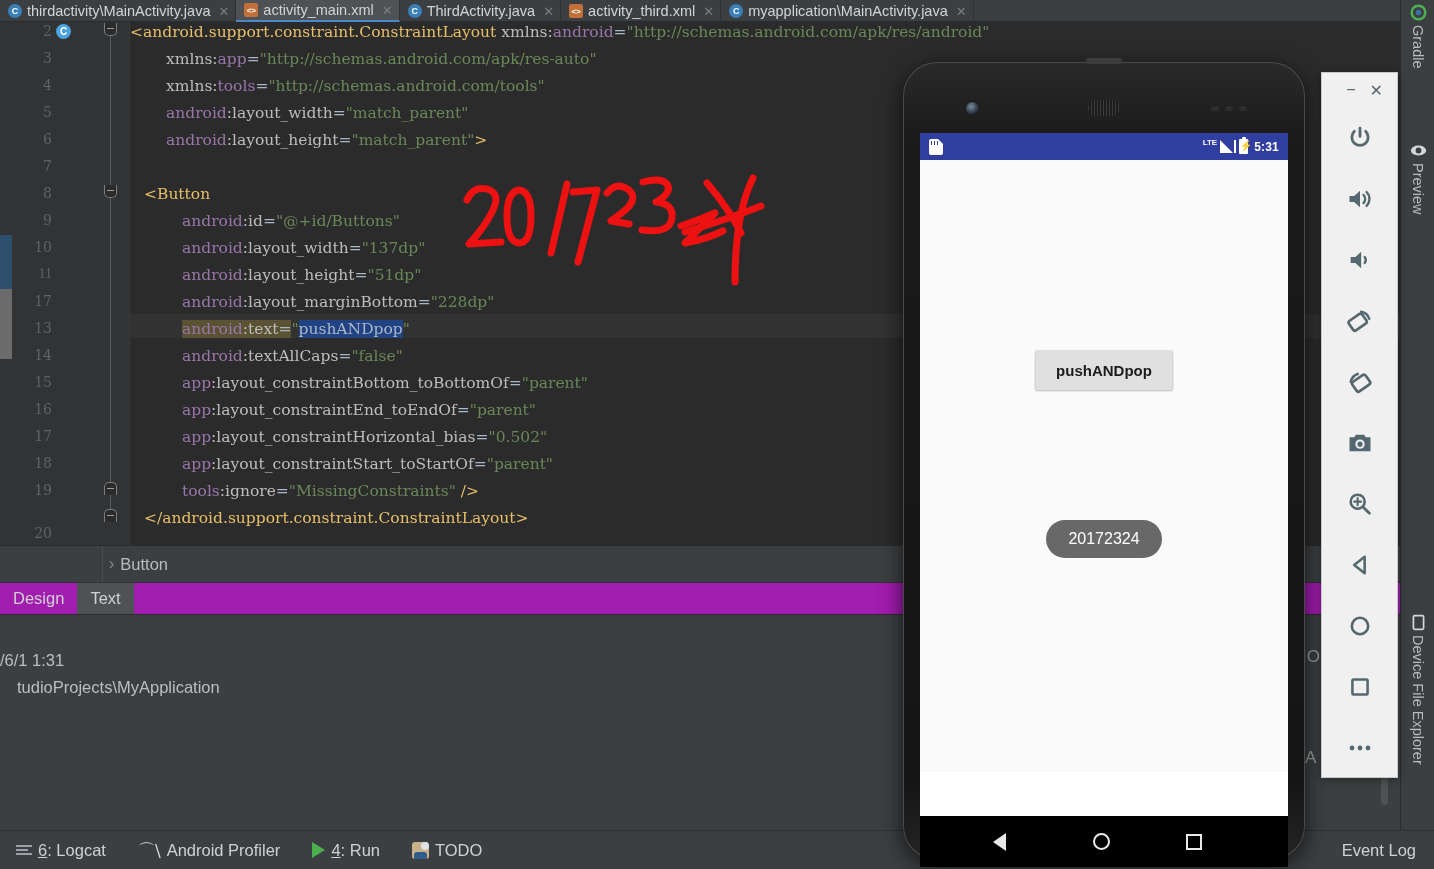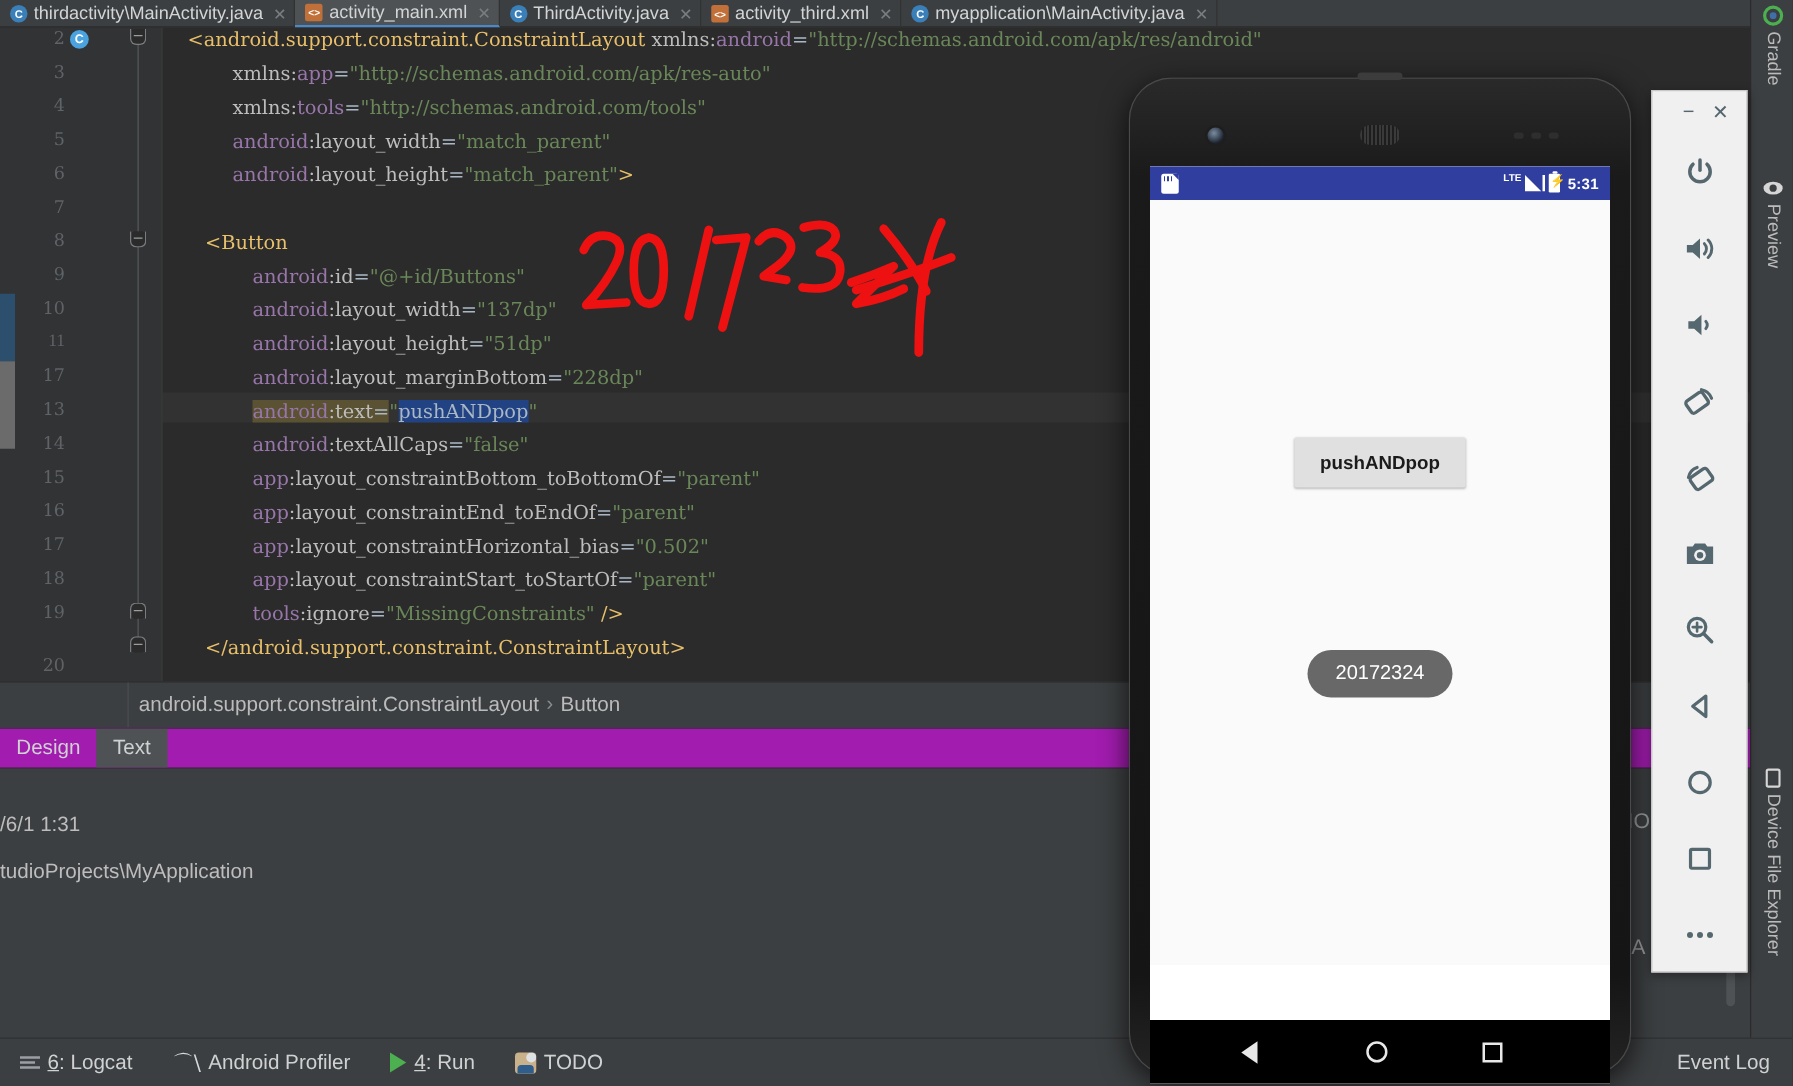--- a/index.html
+++ b/index.html
@@ -48,21 +48,21 @@
   .fold { position:absolute; left:92px; width:13px; height:13px;
           border:1px solid #7a7d7f; background:#2b2b2b; }
   .fold::before { content:''; position:absolute; left:2px; top:5px; width:7px;
                   height:1px; background:#9a9d9e; }
   .fold.down { border-radius: 0 0 5px 5px; border-top:none; }
   .fold.up   { border-radius: 5px 5px 0 0; border-bottom:none; }
   .cmark { position:absolute; left:44px; width:15px; height:15px;
            border-radius:50%; background:#4aa3df; color:#fff;
            font-size:10px; font-weight:bold; text-align:center; line-height:15px; }
 
-  .codearea { position: absolute; left: 130px; top: 0; right: 0; height: 100%; margin-left: 20px; }
+  .codearea { position: absolute; left: 130px; top: 0; right: 0; height: 100%; }
   .cline { position: absolute; left: 0; white-space: pre;
            font-family: "DejaVu Serif", serif; font-size: 15.5px; color: #a9b7c6; }
   .hl-row { position:absolute; left:130px; right:0; height:24px; background:#323232; }
   .tag  { color: #e8bf6a; }
   .attr { color: #bdbdbd; }
   .ns   { color: #9876aa; }
   .str  { color: #6a8759; }
   .punc { color: #a9b7c6; }
   .sel  { background:#214283; color:#a9b7c6; }
   .tokhl{ background:#5a5232; }
@@ -316,33 +316,32 @@
       <path d="M188 12 q18 -5 24 2 q6 8 -11 18 q18 2 16 16 q-2 16 -30 12"></path>
       <path d="M226 56 q18 -6 34 -13 q-18 18 -30 30 q22 -4 38 -12"></path>
       <path d="M252 13 q22 26 34 50"></path>
       <path d="M298 8 q-18 36 -18 104"></path>
       <path d="M230 62 q46 -14 76 -26"></path>
     </g>
   </svg>
 
   <div class="breadcrumb">
     <div class="bcspace"></div>
-    <div class="bctext">android.support.constraint.ConstraintLayout</div>
     <div class="sep">›</div>
     <div class="bctext" style="padding-left:0;">Button</div>
   </div>
 
   <div class="dttabs">
     <div class="dttab">Design</div>
     <div class="dttab on">Text</div>
   </div>
 
   <div class="runpanel">
     <div class="runline" style="top:36px;">/6/1 1:31</div>
-    <div class="runline" style="top:73px;">tudioProjects\MyApplication</div>
+    <div class="runline" style="top:63px;margin-left:17px;">tudioProjects\MyApplication</div>
     <div class="runscroll"></div>
   </div>
 
   <div class="peek" style="left:1302px; top:647px;">IO</div>
   <div class="peek" style="left:1305px; top:748px;">A</div>
 
   <div class="statusbar">
     <div class="sbtn">
       <span class="ic-logcat">
         <i style="top:0;width:16px;"></i>

